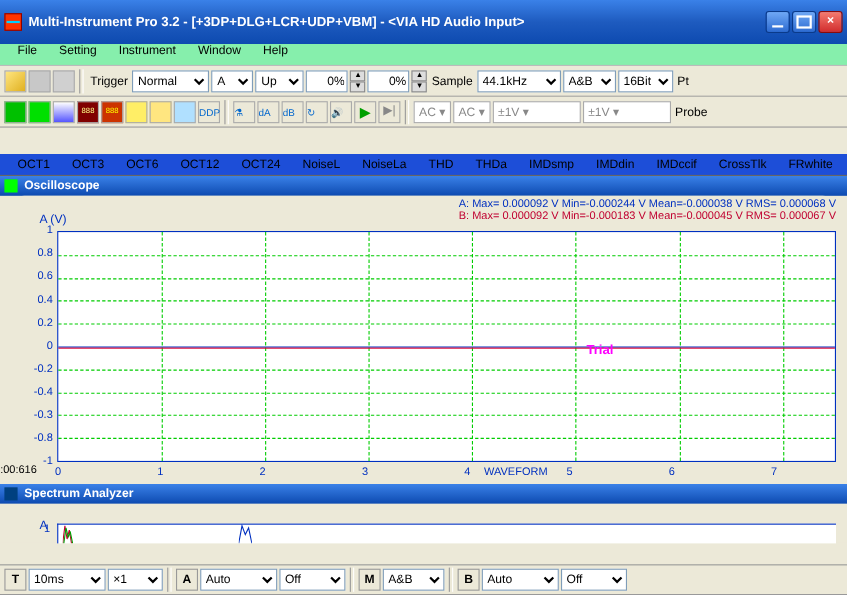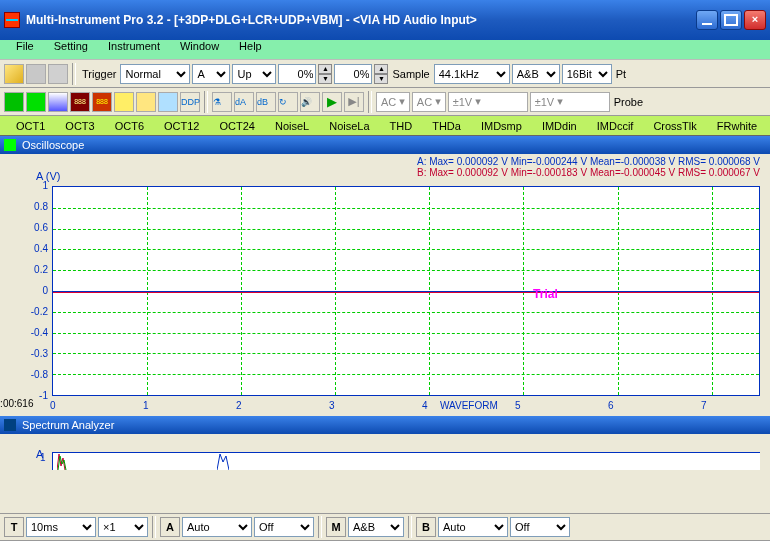--- a/index.html
+++ b/index.html
@@ -38,25 +38,25 @@
 .ic-g2{background:#00e000;}
 .ic-lcd{background:#800000;color:#ff8;font-size:7px;text-align:center;line-height:18px;}
 .ic-lcd2{background:#cc3300;color:#ff0;font-size:7px;text-align:center;line-height:18px;}
 .ic-blue{background:#5599ff;}
 .ic-yel{background:#ffee66;}
 .ic-tool{color:#0066cc;font-size:9px;text-align:left;line-height:18px;}
 .ic-play{color:#00a000;font-size:13px;text-align:center;line-height:17px;}
 .disabled-box{border:1px solid #aaa;background:#ffffff;color:#888;height:20px;display:inline-flex;align-items:center;padding:0 4px;flex-shrink:0;}
 
 
-.tabrow { height:20px; display:flex; align-items:center; padding:0 6px; gap:0; border-bottom:1px solid #666; background:#bef264; overflow:hidden;}
+.tabrow { height:20px; display:flex; align-items:center; padding:0 6px; gap:0; border-bottom:1px solid #666; background:#1d4ed8; overflow:hidden;margin-top:24px;}
 .tab { padding:2px 10px; font-size:11px; cursor:pointer; flex-shrink:0;}
 
 
-.panel-hdr { height:18px; background:linear-gradient(to bottom,#3a81e8,#0d4ab0); color:#fff; font-weight:normal; padding:1px 4px; font-size:11px; display:flex; align-items:center;}
+.panel-hdr { height:18px; background:linear-gradient(to bottom,#3a81e8,#0d4ab0); color:#fff; font-weight:bold; padding:1px 4px; font-size:11px; display:flex; align-items:center;}
 .panel-hdr .sq{width:12px;height:12px;background:#0f0;margin-right:6px;display:inline-block;}
 
 .osc-area{position:relative; height:262px; background:#ece9d8; padding:4px 8px 4px 32px;border-radius:22px;}
 .osc-readout{position:absolute;right:10px;top:2px;font-size:10px;text-align:left;white-space:nowrap;}
 .osc-readout .ra{color:#0030c0;}
 .osc-readout .rb{color:#c00030;}
 .osc-label{position:absolute;left:36px;top:16px;font-size:11px;color:#0030c0;}
 .chart{position:absolute;left:52px;right:10px;top:32px;height:210px;border:1px solid #0030c0;background:#fff;}
 .chart .grid-h{position:absolute;left:0;right:0;border-top:1px dashed #0c0;}
 .chart .grid-v{position:absolute;top:0;bottom:0;border-left:1px dashed #0c0;}

